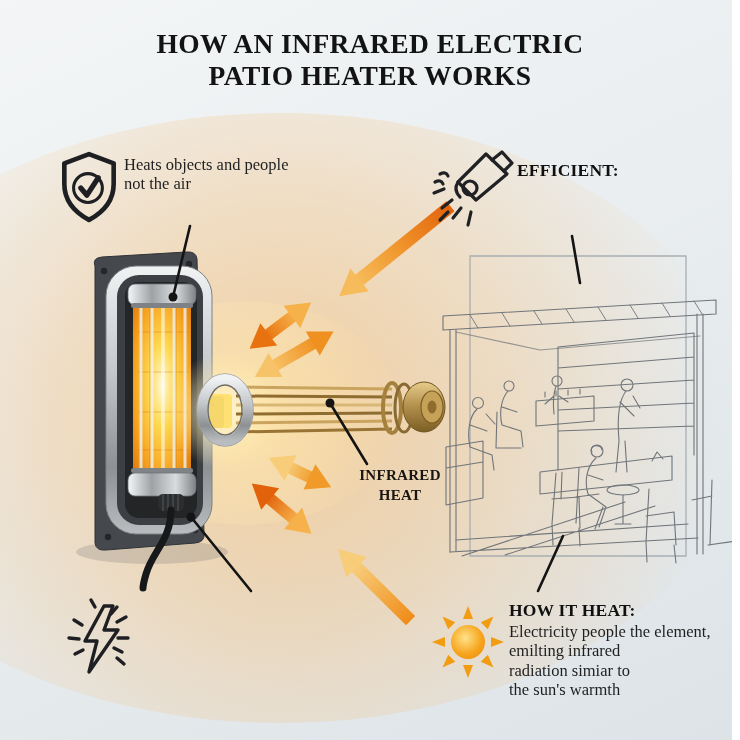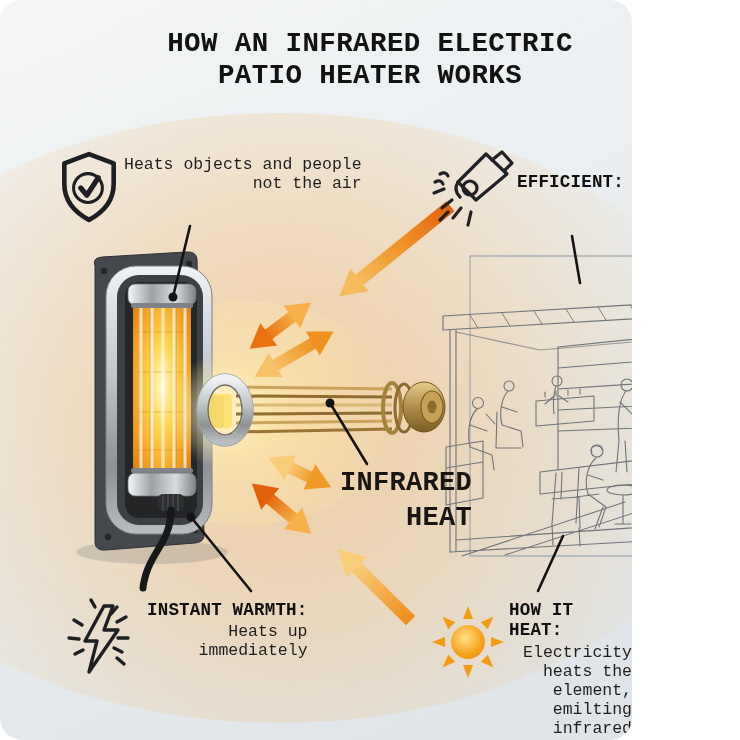--- a/index.html
+++ b/index.html
@@ -1,32 +1,32 @@
 <!DOCTYPE html>
 <html><head>
 <meta charset="utf-8">
 <style>
   html,body{margin:0;padding:0;}
   .canvas{
-    position:relative;width:632px;height:740px;overflow:hidden;
+    position:relative;width:732px;height:740px;overflow:hidden;
     background:linear-gradient(155deg,#f3f5f6 0%,#eaeef0 45%,#dde3e7 100%);
-    font-family:Liberation Mono, monospace;color:#141414;border-radius:22px;
+    font-family:Liberation Serif, serif;color:#141414;
   }
   .abs{position:absolute;}
   .title{
     top:28px;left:0;width:740px;text-align:center;
     font-size:27.5px;font-weight:700;letter-spacing:.4px;line-height:1.16;
     color:#131313;white-space:pre-line;
   }
   .callout-text{line-height:1.16;}
   .callout-text h3{margin:0 0 2px 0;font-size:17.5px;font-weight:700;color:#101010;letter-spacing:.2px;}
-  .callout-text p{margin:0;font-size:16.5px;font-weight:400;color:#1f1f1f;white-space:pre-line;text-align:right;}
+  .callout-text p{margin:0;font-size:16.5px;font-weight:400;color:#1f1f1f;white-space:pre-line;}
   .center-label{
-    left:328px;top:466px;width:144px;text-align:right;
-    font-size:27px;font-weight:700;line-height:1.3;letter-spacing:.3px;
+    left:328px;top:466px;width:144px;text-align:center;
+    font-size:15px;font-weight:700;line-height:1.3;letter-spacing:.3px;
     color:#181512;white-space:pre-line;
   }
   .watermark{
     left:672px;top:688px;width:56px;height:40px;border-radius:20px;
     background:rgba(250,252,252,.62);display:flex;align-items:center;justify-content:center;
     font-size:20px;font-weight:700;color:#c2cacd;letter-spacing:.5px;
   }
   svg{display:block;}
 </style>
 </head>
@@ -241,35 +241,30 @@
   <svg class="abs" style="left:430px;top:148px" width="86" height="86" viewBox="0 0 86 86">
     <g stroke="#1f2124" stroke-width="3.2" fill="none" stroke-linecap="round" stroke-linejoin="round">
       <path d="M56,6 L77,26 L46,52 L28,34 Z"></path>
       <path d="M62,12 L72,4 L82,15 L74,23"></path>
       <circle cx="40" cy="40" r="7"></circle>
       <path d="M28,34 Q23,42 30,49"></path>
       <path d="M22,52 L12,60 M31,60 L23,70 M41,64 L38,77 M14,41 L4,45 M18,64 L10,72"></path>
       <path d="M10,26 Q16,23 18,28 M5,34 Q11,31 13,36"></path>
     </g>
   </svg>
-  <div class="abs callout-text" style="left:517px;top:172px">
+  <div class="abs callout-text" style="left:517px;top:160px">
     <h3>EFFICIENT:</h3>
   </div>
 
   <svg class="abs" style="left:60px;top:594px" width="86" height="86" viewBox="0 0 86 86">
     <g stroke="#1d1f22" stroke-width="3.4" fill="none" stroke-linecap="round" stroke-linejoin="round">
       <path d="M44,12 L25,47 H37 L29,78 L58,36 H44 L53,12 Z"></path>
       <path d="M14,26 L22,31 M9,44 L19,45 M15,60 L23,56 M62,58 L54,54 M68,44 L58,44 M31,6 L35,13 M57,13 L51,20 M66,23 L57,28 M64,70 L57,64"></path>
     </g>
   </svg>
-  <div class="abs callout-text" style="left:147px;top:600px">
-    <h3>INSTANT WARMTH:</h3>
-    <p>Heats up
-immediately</p>
-  </div>
 
   <svg class="abs" style="left:428px;top:602px" width="80" height="80" viewBox="0 0 80 80">
     <defs>
       <radialGradient id="sunGrad" cx="0.42" cy="0.38" r="0.8">
         <stop offset="0" stop-color="#ffe28a"></stop>
         <stop offset="0.6" stop-color="#f6a41c"></stop>
         <stop offset="1" stop-color="#ec8b0d"></stop>
       </radialGradient>
     </defs>
     <g fill="#f29c13">
@@ -295,21 +290,21 @@
           <polygon points="40,4 35,17 45,17"></polygon>
         </g>
       <g transform="rotate(315,40,40)">
           <polygon points="40,4 35,17 45,17"></polygon>
         </g>
     </g>
     <circle cx="40" cy="40" r="17" fill="url(#sunGrad)"></circle>
   </svg>
   <div class="abs callout-text" style="left:509px;top:600px">
     <h3>HOW IT HEAT:</h3>
-    <p>Electricity heats the element,
+    <p>Electricity people the element,
 emilting infrared
 radiation simiar to
 the sun's warmth</p>
   </div>
 
   <div class="abs center-label">INFRARED
 HEAT</div>
 
 
 </div>

